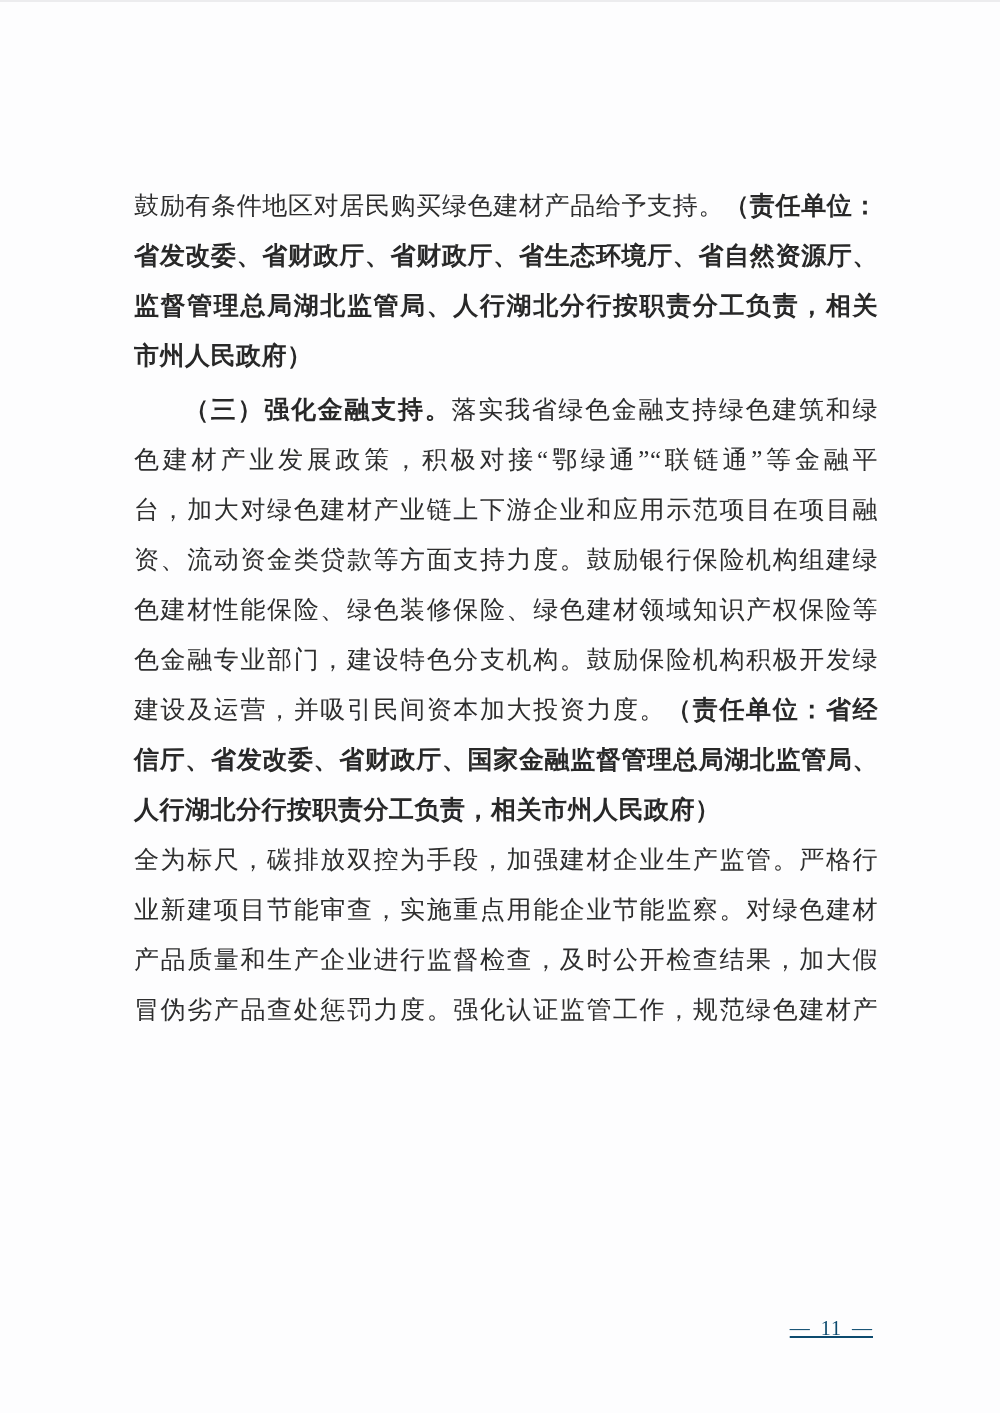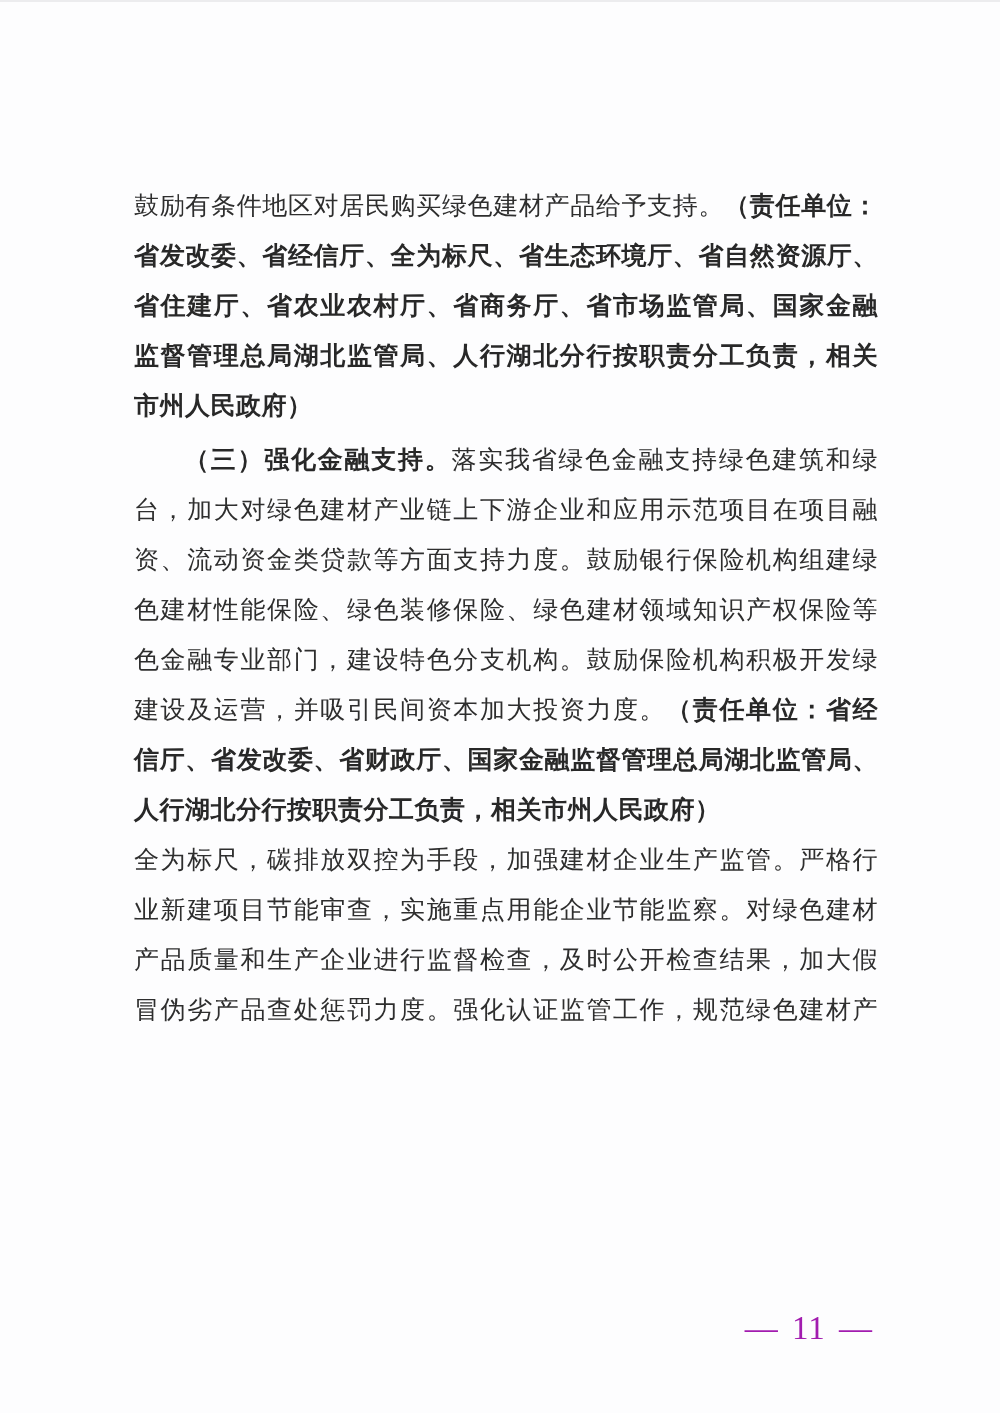--- a/index.html
+++ b/index.html
@@ -53,40 +53,41 @@
   .seg.bold {
     font-weight: 700;
     color: #282828;
   }
   .footer {
     position: absolute;
     top: 1312px;
     right: 127px;
     height: 32px;
     line-height: 32px;
-    font-size: 33px;
-    color: #a21caf;
+    font-size: 20px;
+    color: #0c4a6e;
     letter-spacing: 1px;
     word-spacing: 4px;
+    text-decoration: underline;
   }
 </style>
 </head>
 <body>
 
 <div class="page">
   <div class="scan-edge"></div>
 
   <div class="doc-body">
 
   <div class="line just"><span class="seg">鼓励有条件地区对居民购买绿色建材产品给予支持。</span><span class="seg bold">（责任单位：</span></div>
-      <div class="line just"><span class="seg bold">省发改委、省经信厅、全为标尺、省生态环境厅、省自然资源厅、</span></div>
-      <div class="line just"><span class="seg bold">省住建厅、省农业农村厅、省商务厅、省市场监管局、国家金融</span></div>
+      <div class="line just"><span class="seg bold">省发改委、省财政厅、省财政厅、省生态环境厅、省自然资源厅、</span></div>
       <div class="line just"><span class="seg bold">监督管理总局湖北监管局、人行湖北分行按职责分工负责，相关</span></div>
       <div class="line"><span class="seg bold">市州人民政府）</span></div>
       <div class="line just ind sp"><span class="seg bold">（三）强化金融支持。</span><span class="seg">落实我省绿色金融支持绿色建筑和绿</span></div>
+      <div class="line just"><span class="seg">色建材产业发展政策，积极对接“鄂绿通”“联链通”等金融平</span></div>
       <div class="line just"><span class="seg">台，加大对绿色建材产业链上下游企业和应用示范项目在项目融</span></div>
       <div class="line just"><span class="seg">资、流动资金类贷款等方面支持力度。鼓励银行保险机构组建绿</span></div>
       <div class="line just"><span class="seg">色建材性能保险、绿色装修保险、绿色建材领域知识产权保险等</span></div>
       <div class="line just"><span class="seg">色金融专业部门，建设特色分支机构。鼓励保险机构积极开发绿</span></div>
       <div class="line just"><span class="seg">建设及运营，并吸引民间资本加大投资力度。</span><span class="seg bold">（责任单位：省经</span></div>
       <div class="line just"><span class="seg bold">信厅、省发改委、省财政厅、国家金融监督管理总局湖北监管局、</span></div>
       <div class="line"><span class="seg bold">人行湖北分行按职责分工负责，相关市州人民政府）</span></div>
       <div class="line just"><span class="seg">全为标尺，碳排放双控为手段，加强建材企业生产监管。严格行</span></div>
       <div class="line just"><span class="seg">业新建项目节能审查，实施重点用能企业节能监察。对绿色建材</span></div>
       <div class="line just"><span class="seg">产品质量和生产企业进行监督检查，及时公开检查结果，加大假</span></div>

